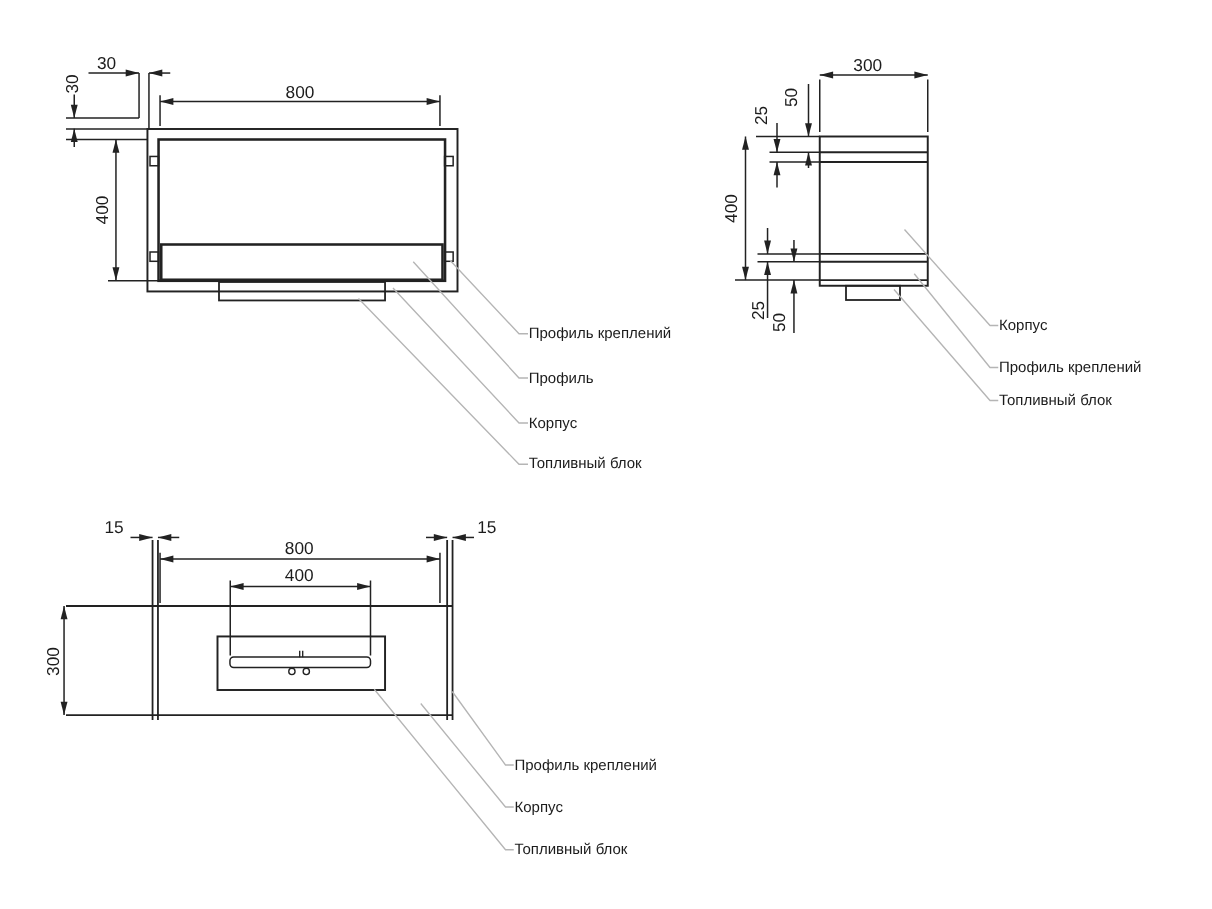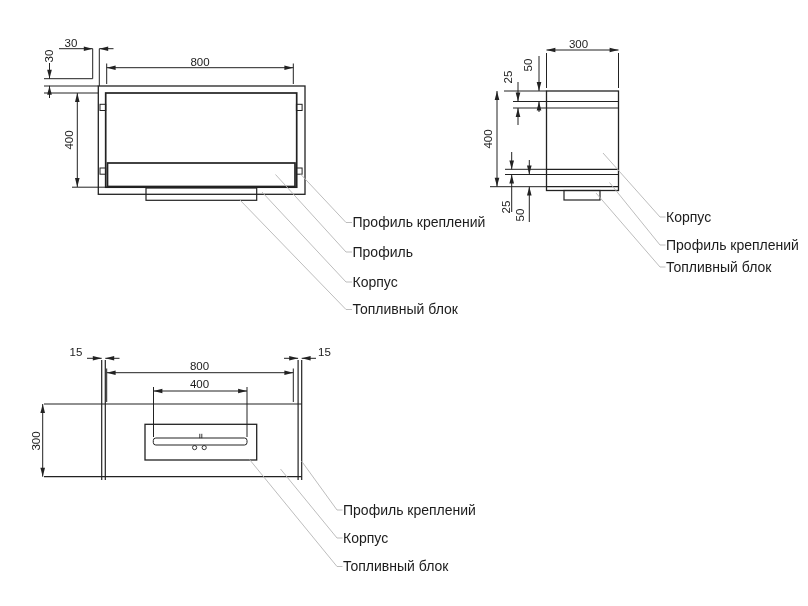--- a/index.html
+++ b/index.html
@@ -5,21 +5,21 @@
   html,body{margin:0;padding:0;}
   body{background:#ffffff;font-family:"Liberation Sans",sans-serif;}
   .canvas{position:relative;width:808px;height:606px;background:var(--bg,#ffffff);overflow:hidden;}
   .canvas svg{position:absolute;left:0;top:0;}
   svg line, svg rect, svg polyline, svg circle, svg path.geom{stroke:var(--line,#222222);fill:none;}
   svg .leader{stroke:var(--leader,#b5b5b5);stroke-width:0.9;fill:none;}
   #arw path{fill:var(--line,#222222);stroke:none;}
   .dim{position:absolute;font-size:11.5px;line-height:12px;color:var(--text,#1c1c1c);
        transform:translate(-50%,-50%);white-space:nowrap;}
   .dim.rot{transform:translate(-50%,-50%) rotate(-90deg);}
-  .callout{position:absolute;font-size:14px;line-height:13px;color:var(--text,#1c1c1c);white-space:nowrap;}
+  .callout{position:absolute;font-size:10px;line-height:13px;color:var(--text,#1c1c1c);white-space:nowrap;}
 </style>
 </head>
 <body>
 
 <div class="canvas">
 
 <svg width="808" height="606" viewBox="0 0 808 606">
   <defs>
     <marker id="arw" markerUnits="userSpaceOnUse" markerWidth="10" markerHeight="6" refX="9.3" refY="3" orient="auto-start-reverse">
       <path d="M0.4,0.7 L9.3,3 L0.4,5.3 Z"></path>

